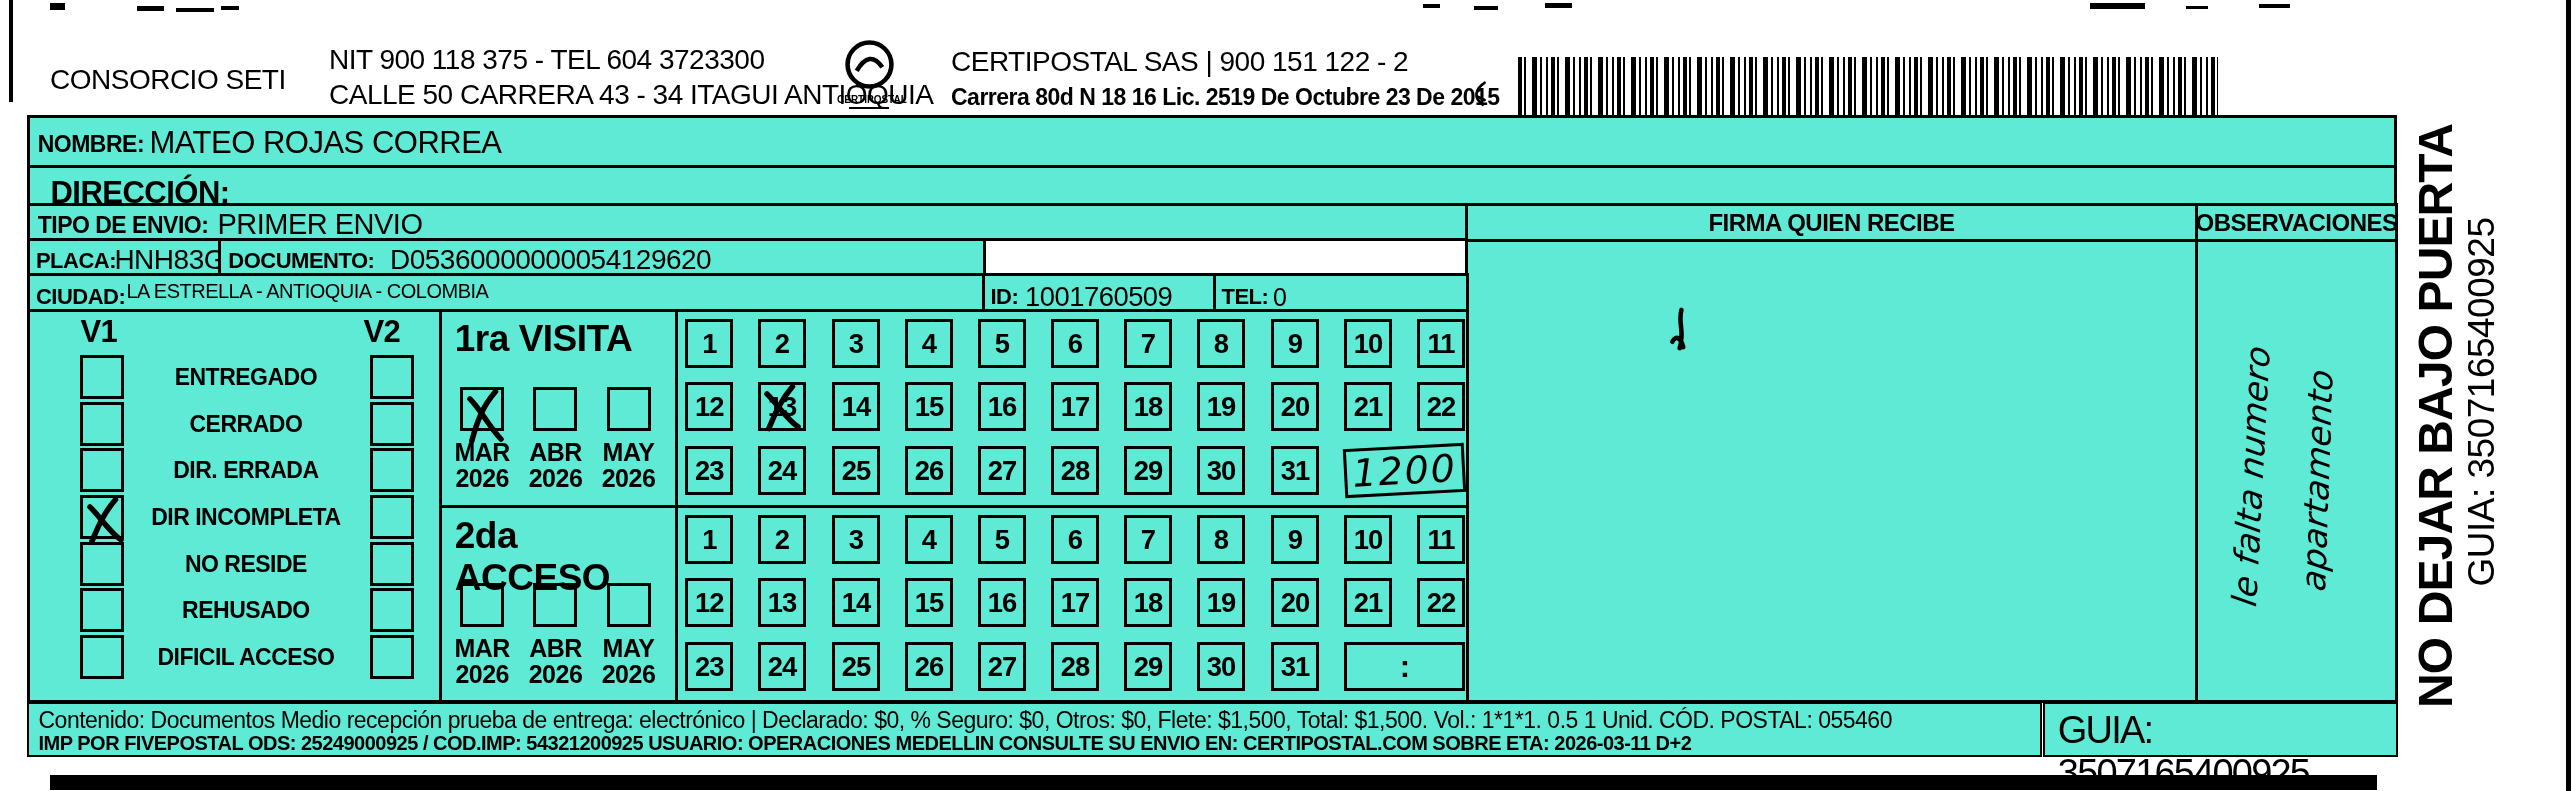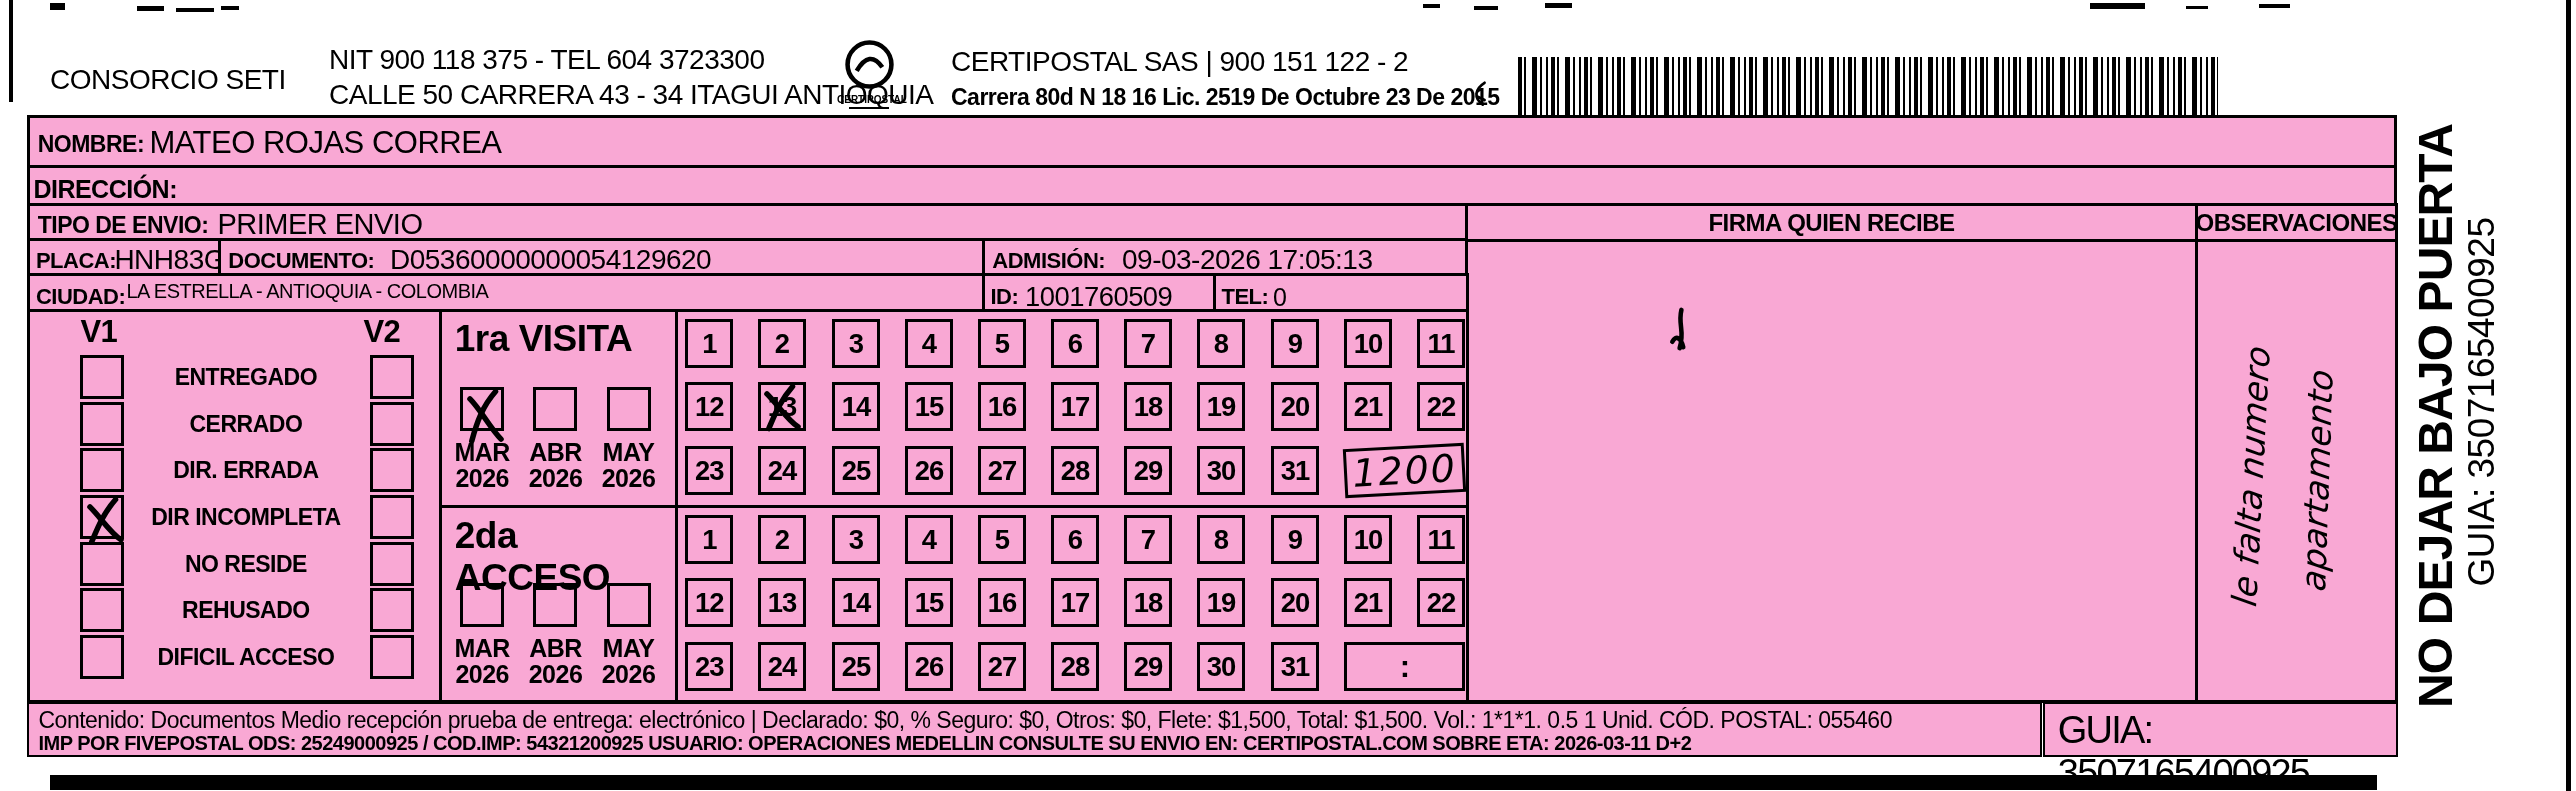--- a/index.html
+++ b/index.html
@@ -1,19 +1,19 @@
 <!DOCTYPE html>
 <html style="font-size:14.6px"><head>
 <meta charset="utf-8">
 <style>
   html,body{margin:0;padding:0;background:#9a9a9a;}
   .page{position:relative;width:2576px;height:792px;background:#ffffff;
         font-family:"Liberation Sans",sans-serif;color:#000;overflow:hidden;}
   .abs{position:absolute;}
-  .box{position:absolute;border:3.7px solid #000;box-sizing:border-box;background:#f9a8d4;}
+  .box{position:absolute;border:3.7px solid #000;box-sizing:border-box;background:#5eead4;}
   .thin{border-width:2.7px;}
   .lbl{font-weight:bold;letter-spacing:-0.5px;}
   .val{letter-spacing:-0.5px;}
   .cbox{position:absolute;width:44px;height:44px;border:3.7px solid #000;box-sizing:border-box;}
   .daycell{position:absolute;border:3.7px solid #000;box-sizing:border-box;width:48px;height:49px;
            display:flex;align-items:center;justify-content:center;font-weight:bold;font-size:27.4px;letter-spacing:-0.9px;}
   .optlbl{position:absolute;left:94px;width:243px;text-align:center;font-weight:bold;font-size:23px;letter-spacing:-0.5px;}
   .vtext{position:absolute;white-space:nowrap;transform:translate(-50%,-50%) rotate(-90deg);}
   .hand{font-family:"DejaVu Sans",sans-serif;font-style:italic;}
   .bar{position:absolute;background:#000;}
@@ -61,21 +61,21 @@
     <path d="M16 3 C5 10 4 20 14 27 M8 18 l8 4" fill="none" stroke="#000" stroke-width="3" stroke-linecap="round"></path>
   </svg>
 
   <div class="barcode"></div>
 
   <div class="box" style="left:27.4px;top:115px;width:2370px;height:53px;">
     <span class="lbl abs" style="left:7.3px;top:12.8px;font-size:23px;">NOMBRE:</span>
     <span class="val abs" style="left:119px;top:7.3px;font-size:31px;">MATEO ROJAS CORREA</span>
   </div>
   <div class="box" style="left:27.4px;top:165px;width:2370px;height:42px;">
-    <span class="lbl abs" style="left:3px;top:7.3px;font-size:25px;">DIRECCIÓN:</span>
+    <span class="lbl abs" style="left:20px;top:7.3px;font-size:31px;">DIRECCIÓN:</span>
   </div>
   <div class="box" style="left:1465px;top:203px;width:733px;height:500px;">
     <div class="hdrcell" style="height:33px;border-bottom:3.7px solid #000;">FIRMA QUIEN RECIBE</div>
     <svg class="abs" style="left:197px;top:101px;" width="27.4" height="55" viewBox="0 0 30 60">
       <path d="M18 3 C14 20 22 26 16 45 M8 38 C12 30 18 34 20 44" fill="none" stroke="#000" stroke-width="5" stroke-linecap="round"></path>
     </svg>
   </div>
 
   <div class="box" style="left:27.4px;top:203px;width:1441px;height:38px;">
     <span class="lbl abs" style="left:7.3px;top:5.5px;font-size:23px;">TIPO DE ENVIO:</span>
@@ -87,24 +87,20 @@
   <div class="vtext hand" style="left:2251px;top:476px;font-size:34px;transform:translate(-50%,-50%) rotate(-87deg) skewX(-6deg);">le falta numero</div>
   <div class="vtext hand" style="left:2317px;top:480px;font-size:34px;transform:translate(-50%,-50%) rotate(-88deg) skewX(-6deg);">apartamento</div>
 
   <div class="box" style="left:27.4px;top:238px;width:194px;height:38px;">
     <span class="lbl abs" style="left:5.5px;top:7.3px;font-size:22px;">PLACA:</span>
     <span class="val abs" style="left:84px;top:2.7px;font-size:28px;">HNH83G</span>
   </div>
   <div class="box" style="left:218px;top:238px;width:768px;height:38px;">
     <span class="lbl abs" style="left:7.3px;top:7.3px;font-size:22px;">DOCUMENTO:</span>
     <span class="val abs" style="left:169px;top:2.7px;font-size:28px;">D05360000000054129620</span>
-  </div>
-  <div class="box" style="left:982px;top:238px;width:486px;height:38px;">
-    <span class="lbl abs" style="left:7.3px;top:7.3px;font-size:22px;">ADMISIÓN:</span>
-    <span class="val abs" style="left:137px;top:2.7px;font-size:28px;">09-03-2026 17:05:13</span>
   </div>
 
   <div class="box" style="left:27.4px;top:273px;width:958px;height:40px;">
     <span class="lbl abs" style="left:5.5px;top:8.2px;font-size:22px;">CIUDAD:</span>
     <span class="val abs" style="left:96px;top:3.7px;font-size:20px;">LA ESTRELLA - ANTIOQUIA - COLOMBIA</span>
   </div>
   <div class="box" style="left:982px;top:273px;width:234px;height:40px;">
     <span class="lbl abs" style="left:5.5px;top:8.2px;font-size:22px;">ID:</span>
     <span class="val abs" style="left:40px;top:4.6px;font-size:27.4px;">1001760509</span>
   </div>

